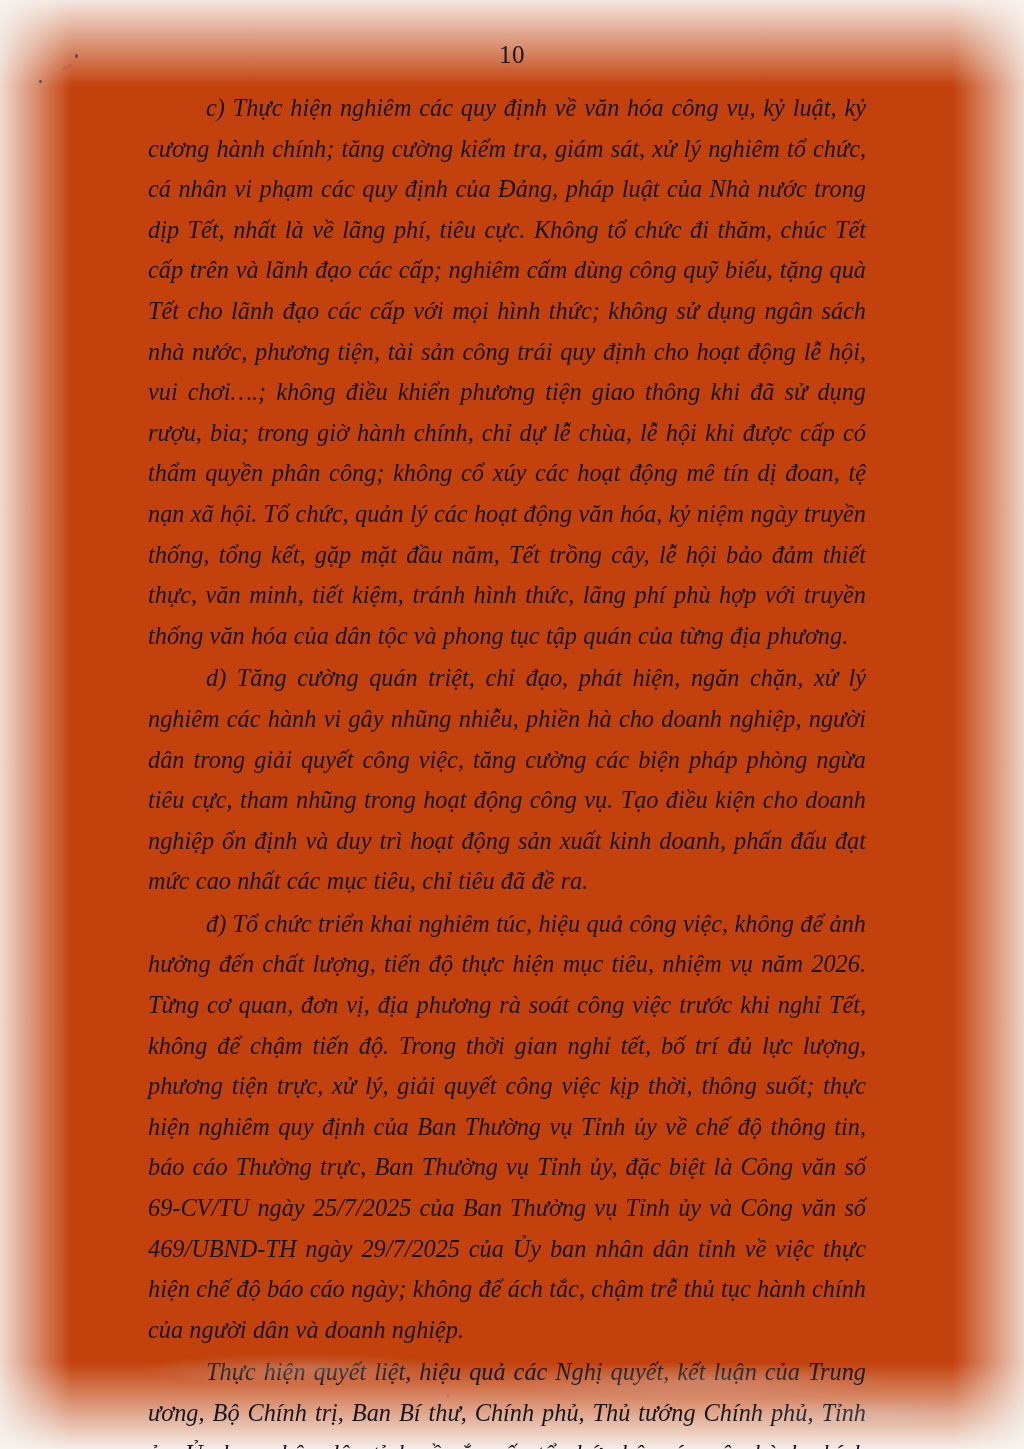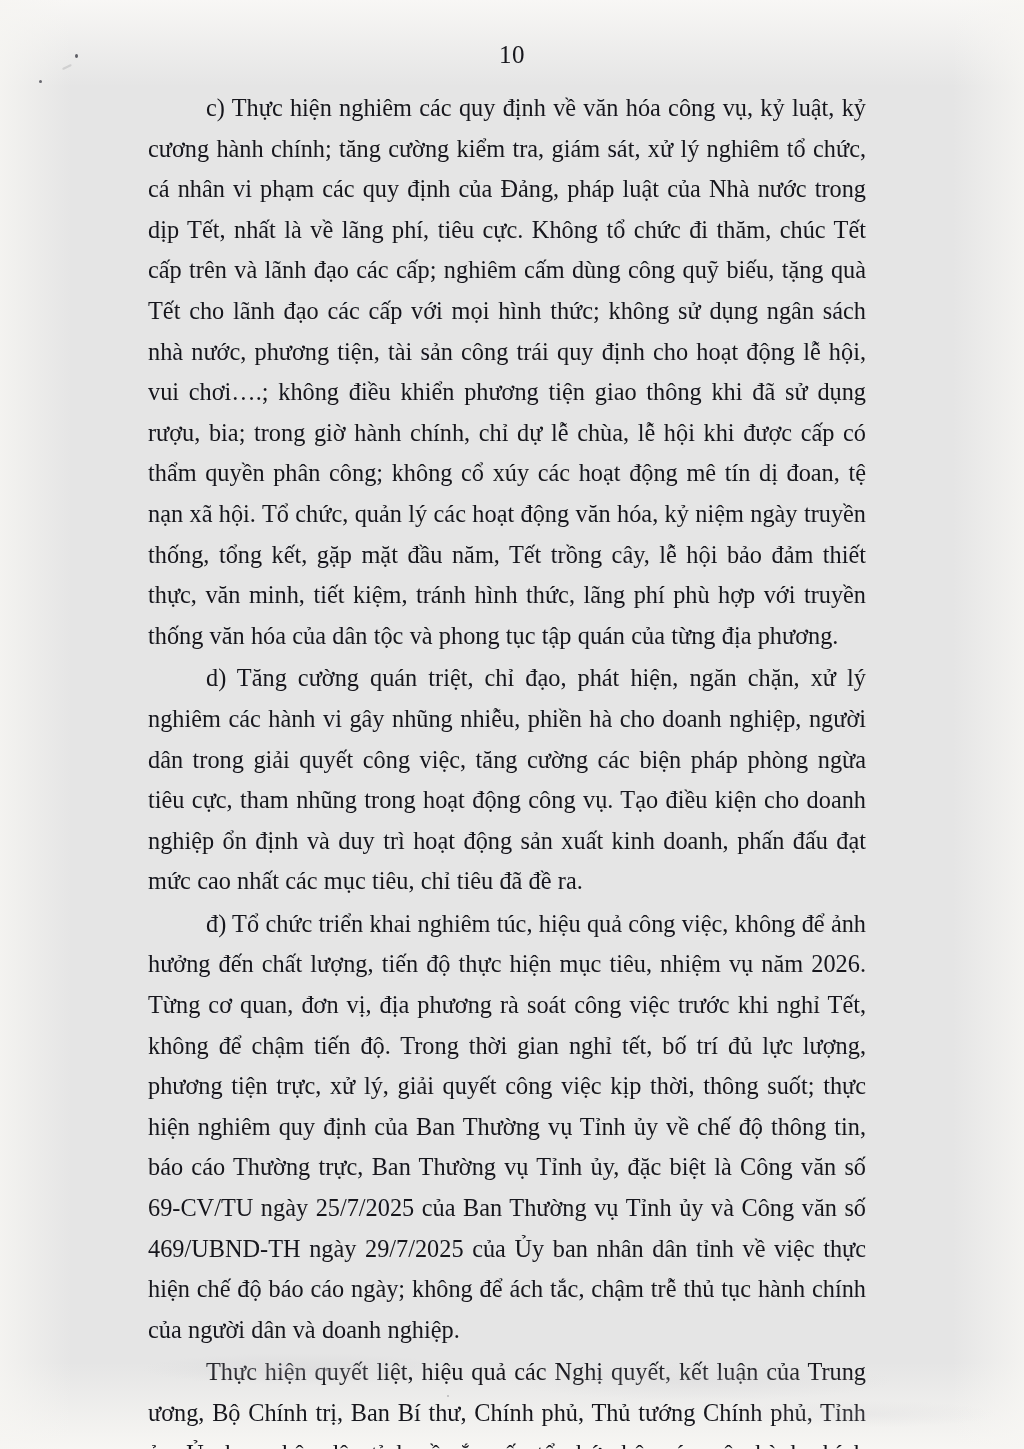--- a/index.html
+++ b/index.html
@@ -7,21 +7,21 @@
     margin: 0;
     padding: 0;
     background: #ffffff;
   }
 
   .page {
     position: relative;
     width: 1024px;
     height: 1449px;
     margin: 0 auto;
-    background: #e5e5e5;
+    background: #c2410c;
     overflow: hidden;
     font-family: "Liberation Serif", "DejaVu Serif", serif;
     color: #16161c;
   }
 
   
   .paper-tone {
     position: absolute;
     inset: 0;
     background:
@@ -76,20 +76,21 @@
   .para {
     margin: 0 12px 2px 0;
     text-indent: 58px;
     text-align: justify;
     text-justify: inter-word;
     font-size: 24.3px;
     line-height: 40.6px;
     word-spacing: 0.2px;
     -webkit-hyphens: none;
     hyphens: none;
+    font-style: italic;
   }
 
   .para:last-child { margin-bottom: 0; }
 </style>
 </head>
 <body>
 
 <div class="page">
 
   <div class="paper-tone"></div>

